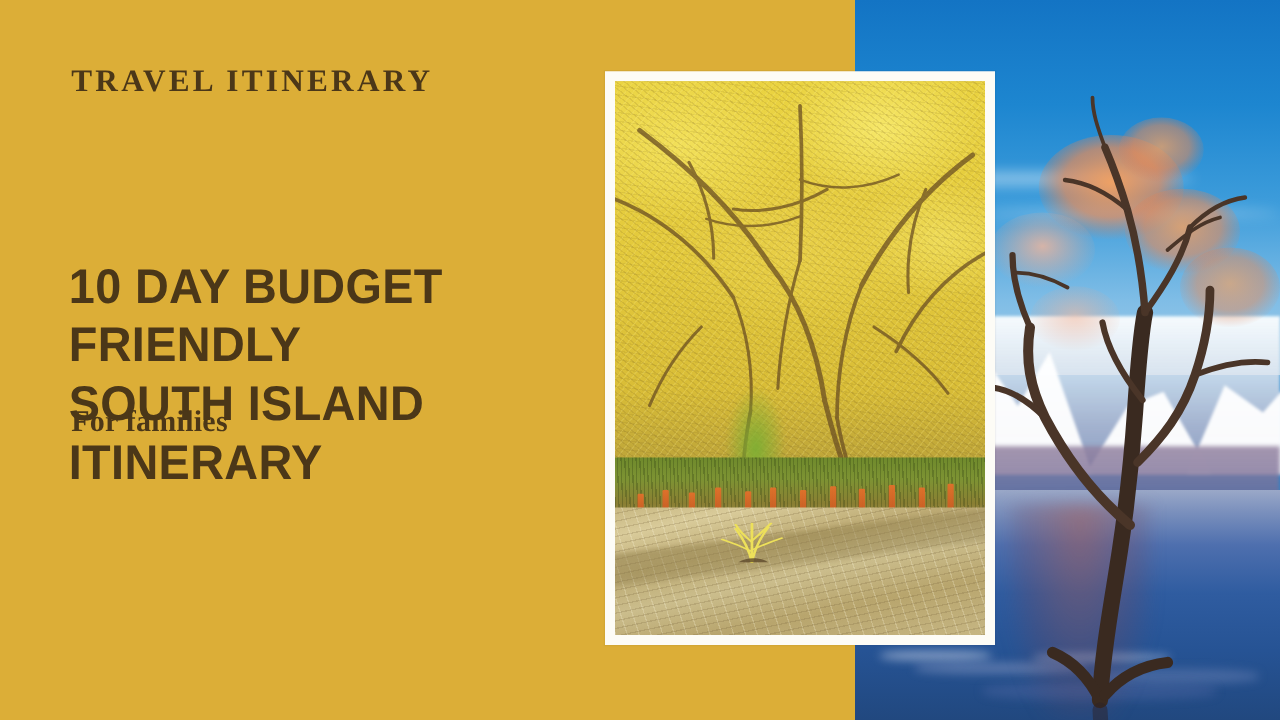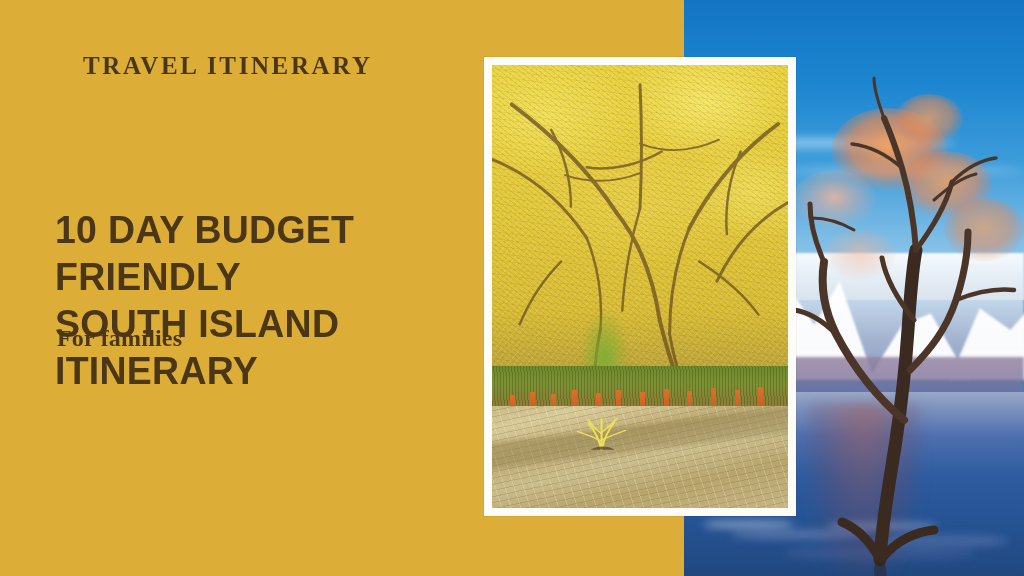--- a/index.html
+++ b/index.html
@@ -148,21 +148,20 @@
   .eyebrow {
     position: absolute;
     left: 57px;
     top: 52px;
     font-family: "Liberation Serif", serif;
     font-weight: bold;
     font-size: 25px;
     letter-spacing: 2.6px;
     color: #4b3718;
     white-space: nowrap;
-    margin-left: 26px;
   }
   .headline {
     position: absolute;
     left: 55px;
     top: 206px;
     width: 430px;
     font-family: "Liberation Sans Narrow", "Liberation Sans", sans-serif;
     font-weight: bold;
     font-size: 39px;
     line-height: 47px;

